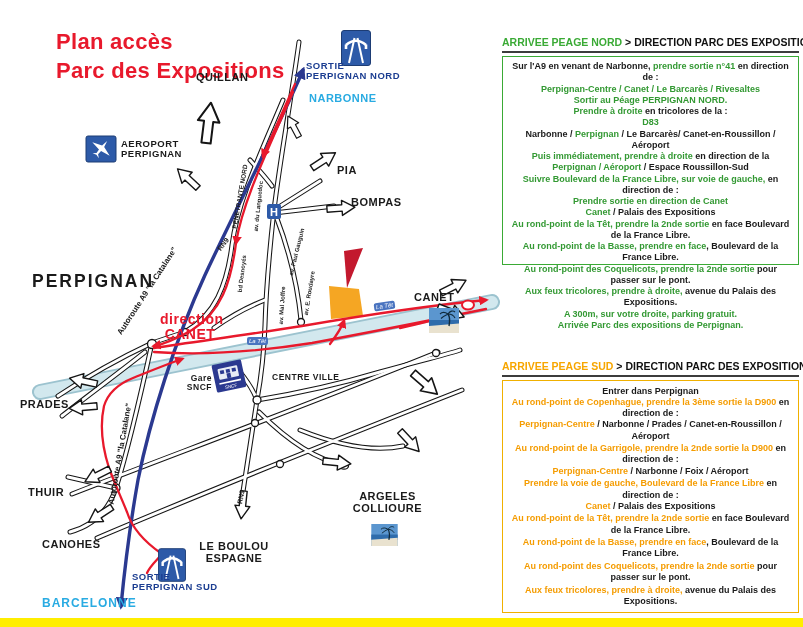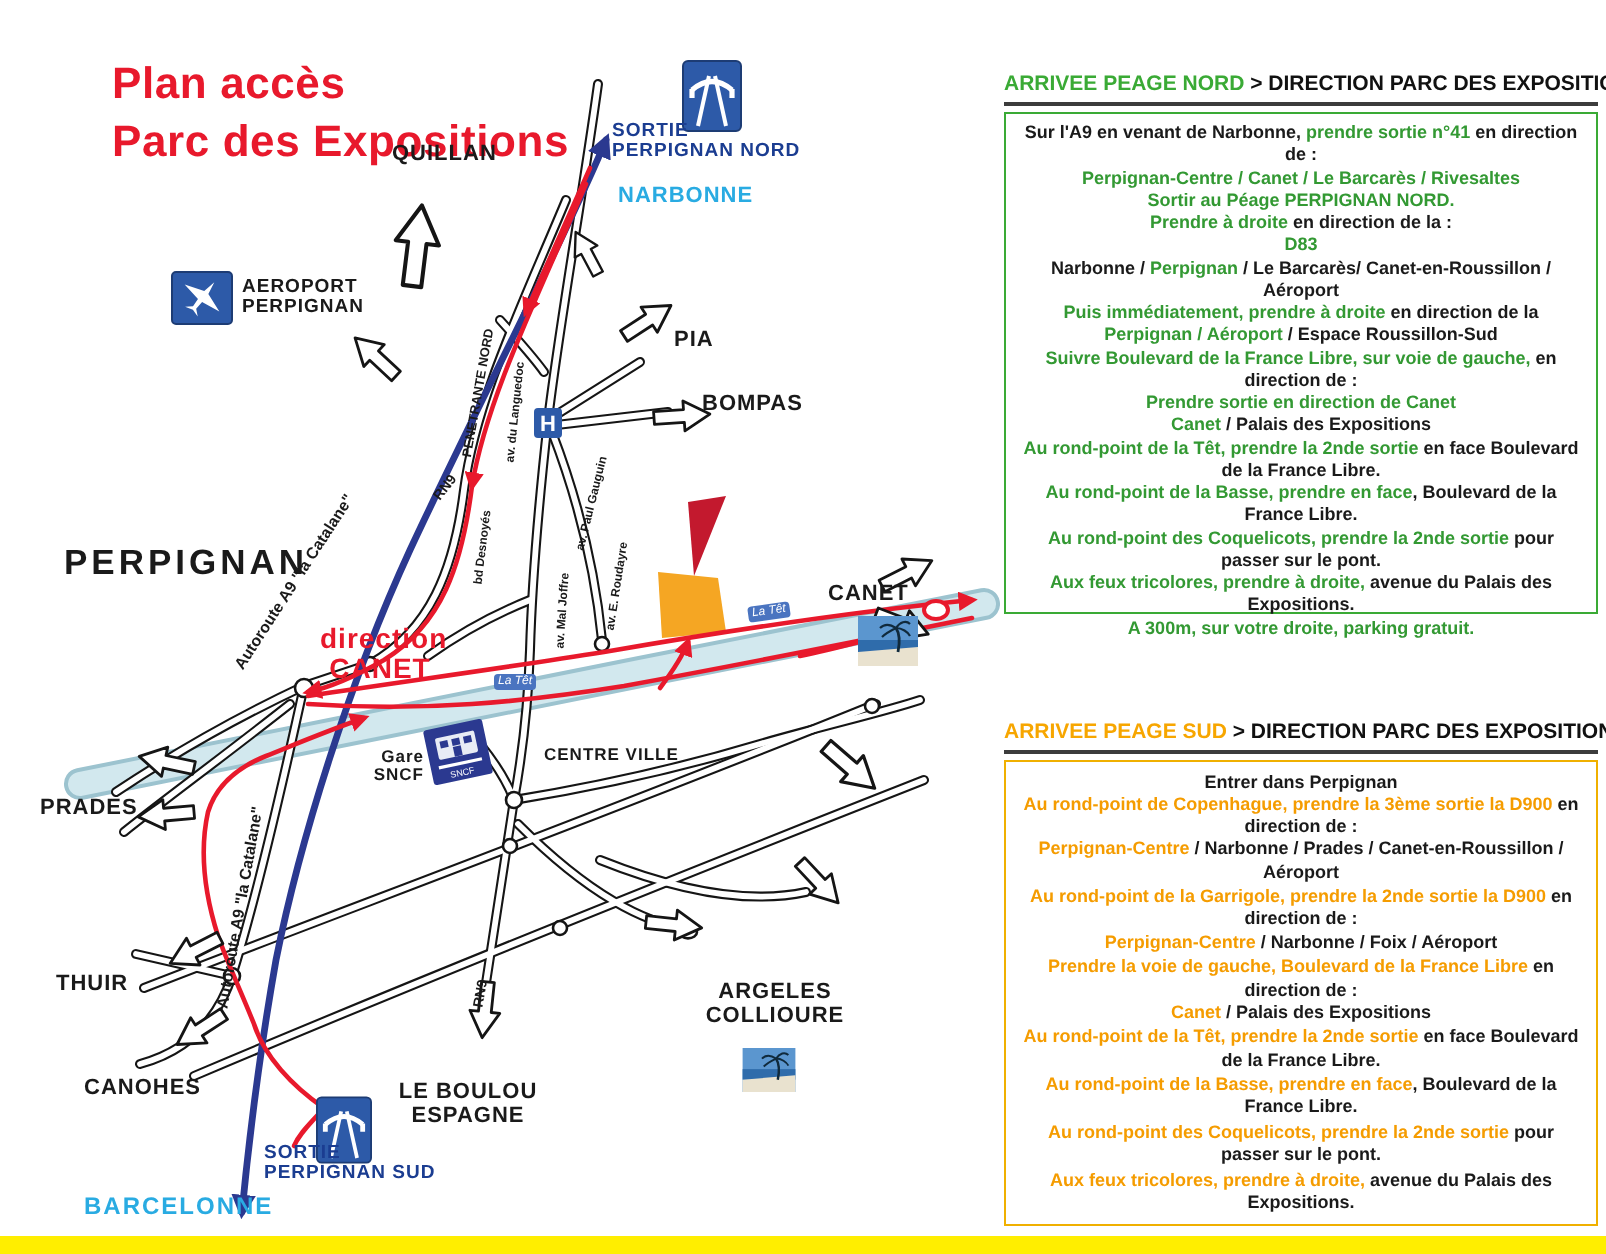--- a/index.html
+++ b/index.html
@@ -35,21 +35,21 @@
 
   
   .panel{position:absolute;left:502px;width:297px;z-index:3;}
   .ph{text-align:center;font-weight:bold;font-size:10.5px;padding-bottom:3px;
       border-bottom:2px solid #3c3c3c;white-space:nowrap;}
   .ph .hr{color:#111;}
   .nord .ph .hh{color:#3aaa35;}
   .sud  .ph .hh{color:#f7a600;}
   .pbox{margin-top:3px;border:1px solid #3aaa35;padding:4px 6px;display:flex;
         flex-direction:column;justify-content:space-around;box-sizing:border-box;}
-  .nord .pbox{height:251px;border-color:#3aaa35;}
+  .nord .pbox{height:209px;border-color:#3aaa35;}
   .sud  .pbox{height:233px;border-color:#f0b000;}
   .para{font-size:9px;font-weight:bold;text-align:center;line-height:1.25;}
   .seg-bk{color:#1a1a1a;}
   .nord .seg-hl{color:#339933;}
   .sud  .seg-hl{color:#f59c00;}
 
   .ybar{position:absolute;left:0;top:618px;width:803px;height:9px;background:#ffee00;z-index:5;}
 </style>
 </head>
 <body>
@@ -255,21 +255,21 @@
     </div>
     <div class="pbox">
         <div class="para">
           <div><span class="seg-bk">Sur l'A9 en venant de Narbonne, </span><span class="seg-hl">prendre sortie n°41</span><span class="seg-bk"> en direction de :</span></div>
           <div><span class="seg-hl">Perpignan-Centre / Canet / Le Barcarès / Rivesaltes</span></div>
         </div>
         <div class="para">
           <div><span class="seg-hl">Sortir au Péage PERPIGNAN NORD.</span></div>
         </div>
         <div class="para">
-          <div><span class="seg-hl">Prendre à droite</span><span class="seg-bk"> en direction de la :</span></div>
+          <div><span class="seg-hl">Prendre à droite</span><span class="seg-bk"> en tricolores de la :</span></div>
           <div><span class="seg-hl">D83</span></div>
           <div><span class="seg-bk">Narbonne / </span><span class="seg-hl">Perpignan</span><span class="seg-bk"> / Le Barcarès/ Canet-en-Roussillon / Aéroport</span></div>
         </div>
         <div class="para">
           <div><span class="seg-hl">Puis immédiatement, prendre à droite</span><span class="seg-bk"> en direction de la</span></div>
           <div><span class="seg-hl">Perpignan / Aéroport </span><span class="seg-bk">/ Espace Roussillon-Sud</span></div>
         </div>
         <div class="para">
           <div><span class="seg-hl">Suivre Boulevard de la France Libre, sur voie de gauche,</span><span class="seg-bk"> en direction de :</span></div>
         </div>
@@ -286,20 +286,23 @@
           <div><span class="seg-hl">Au rond-point de la Basse, prendre en face</span><span class="seg-bk">, Boulevard de la France Libre.</span></div>
         </div>
         <div class="para">
           <div><span class="seg-hl">Au rond-point des Coquelicots, prendre la 2nde sortie</span><span class="seg-bk"> pour passer sur le pont.</span></div>
         </div>
         <div class="para">
           <div><span class="seg-hl">Aux feux tricolores, prendre à droite,</span><span class="seg-bk"> avenue du Palais des Expositions.</span></div>
         </div>
         <div class="para">
           <div><span class="seg-hl">A 300m, sur votre droite, parking gratuit.</span></div>
+        </div>
+        <div class="para">
+          <div><span class="seg-hl">Arrivée Parc des expositions de Perpignan.</span></div>
         </div>
       </div>
   </div>
 
   <div class="panel sud" style="top:360px">
     <div class="ph">
       <span class="hh">ARRIVEE PEAGE SUD</span><span class="hr"> &gt; DIRECTION PARC DES EXPOSITIONS</span>
     </div>
     <div class="pbox">
         <div class="para">

